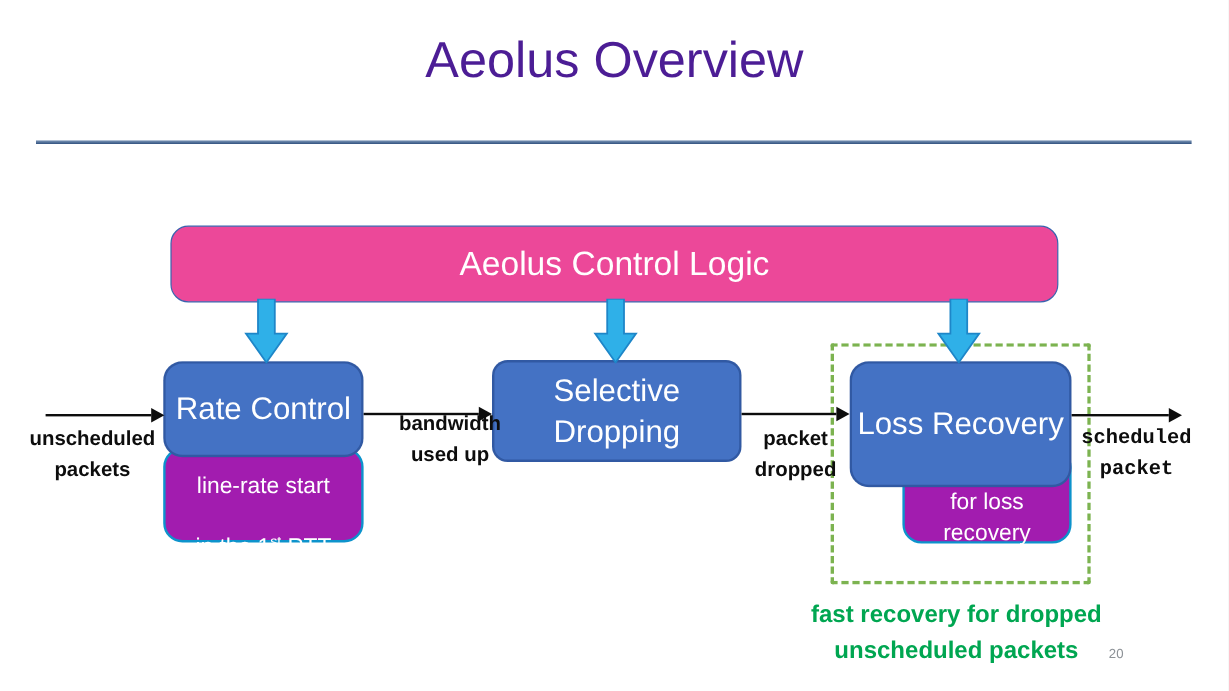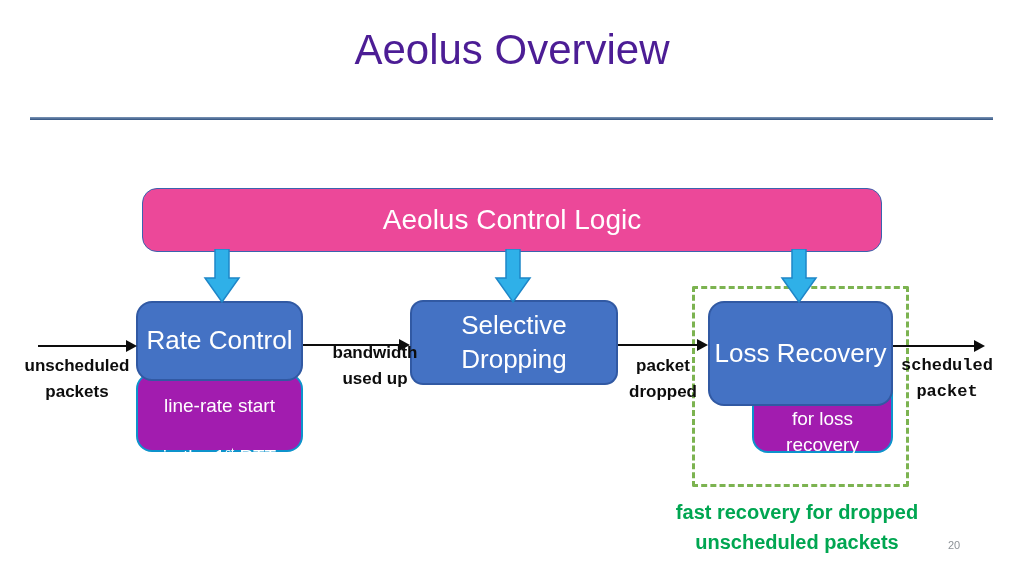--- a/index.html
+++ b/index.html
@@ -49,21 +49,21 @@
   }
   .dash-rect{
     position:absolute;left:692px;top:286px;width:211px;height:195px;
     border:3px dashed #7CB350;border-radius:2px;z-index:1;
   }
   .caption{
     position:absolute;left:632px;top:498px;width:330px;text-align:center;
     color:#00A651;font-weight:bold;font-size:20px;line-height:1.48;white-space:pre-line;
   }
   .page-number{
-    position:absolute;left:948px;top:539px;font-size:11px;color:#8d9297;
+    position:absolute;left:924px;top:539px;font-size:11px;color:#8d9297;
   }
 </style>
 </head>
 <body>
 
 <div class="slide">
 
   <div class="title">Aeolus Overview</div>
   <div class="rule"></div>
 

